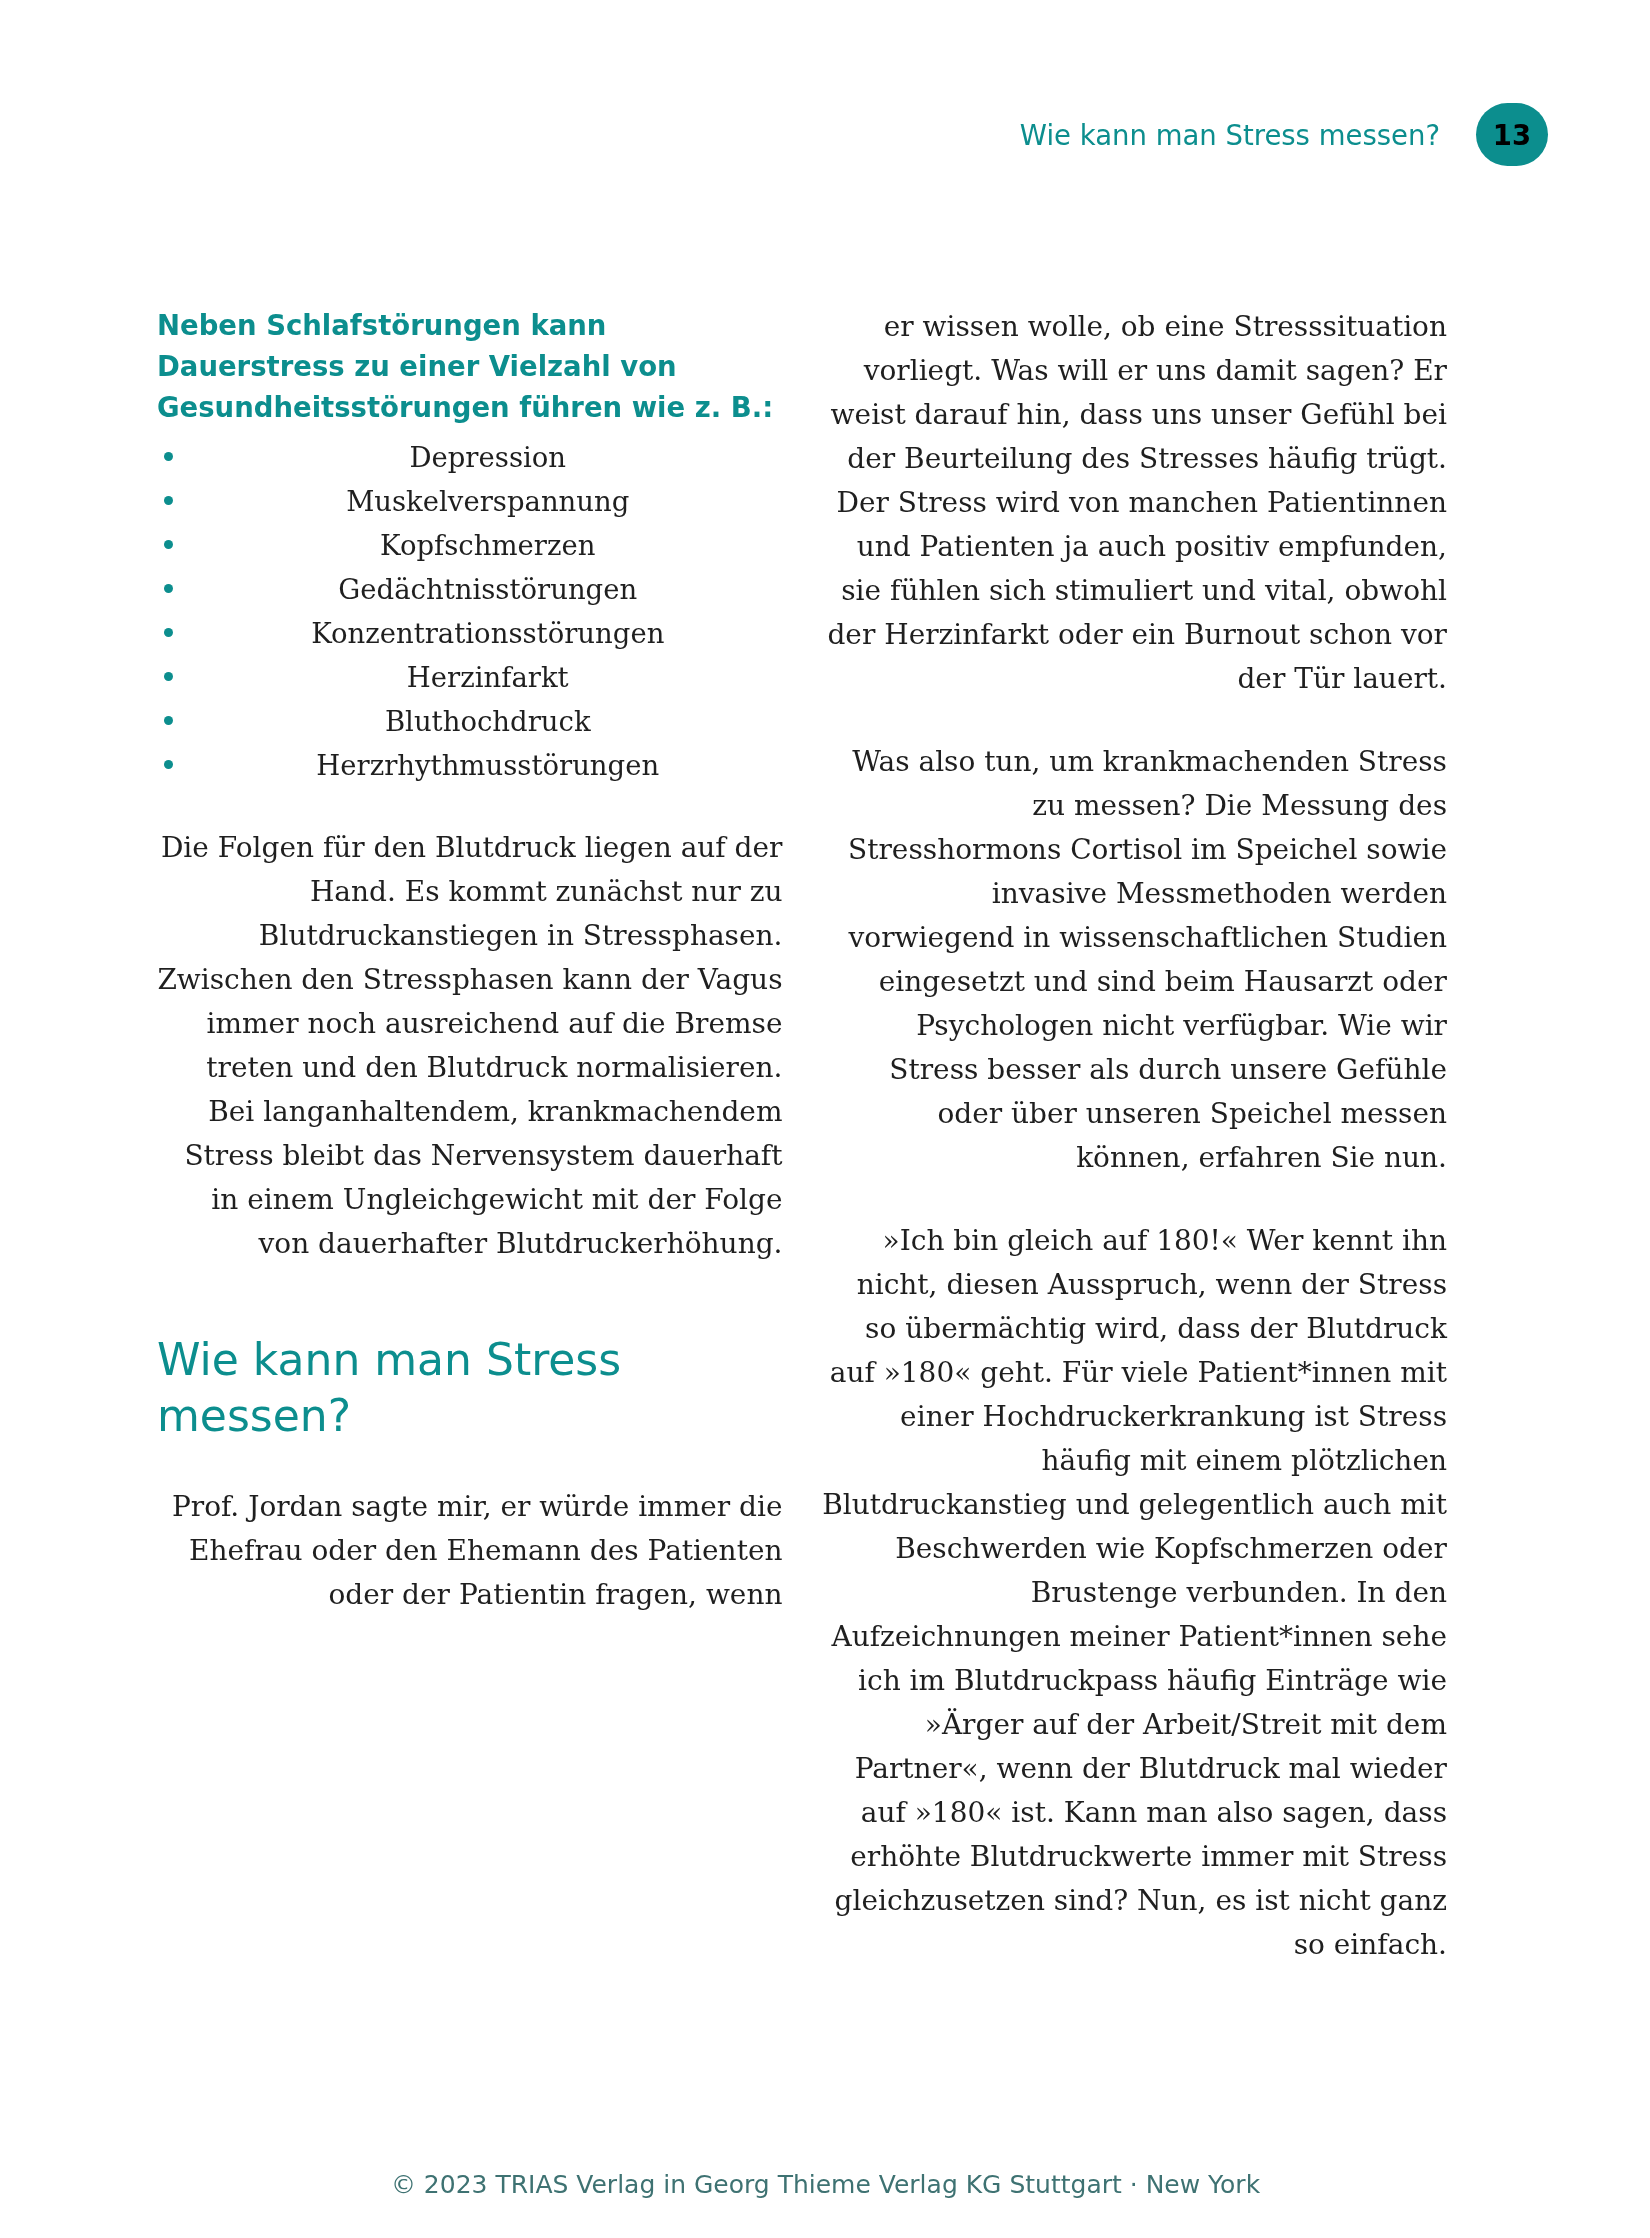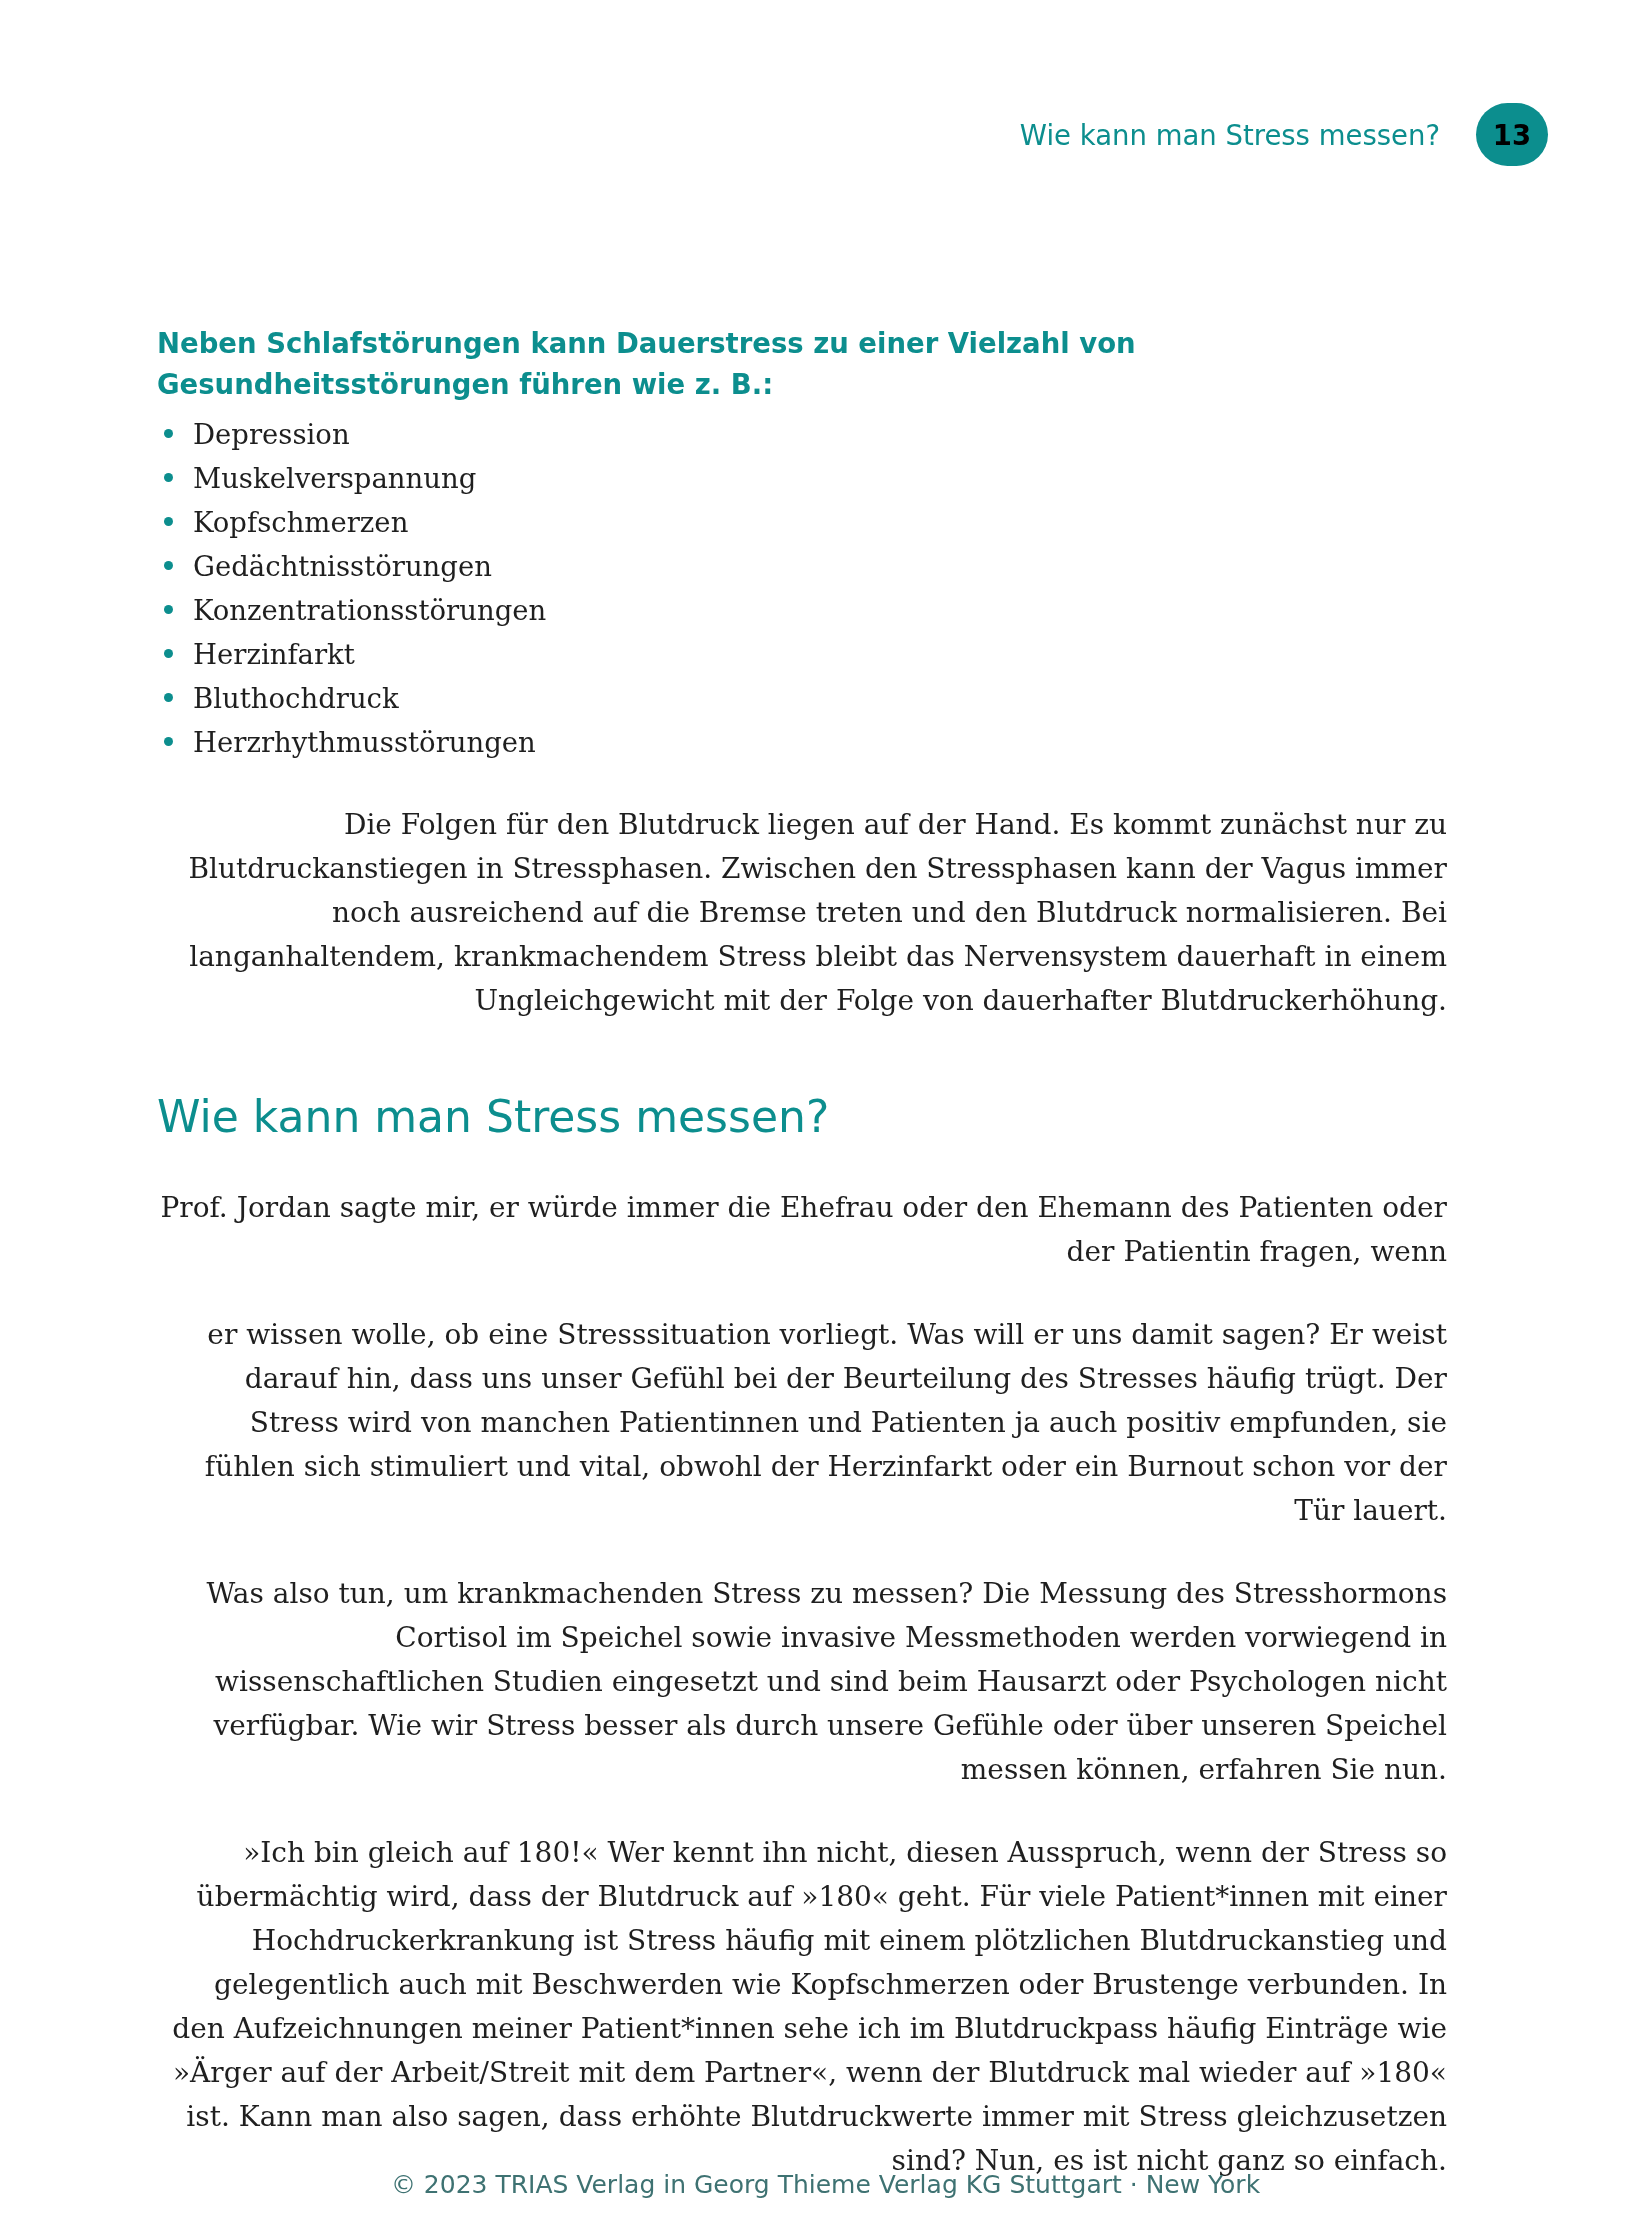--- a/index.html
+++ b/index.html
@@ -40,25 +40,24 @@
     font-family:"DejaVu Sans","Liberation Sans",sans-serif;
     font-size:27.5px;
     font-weight:bold;
     display:flex;
     align-items:center;
     justify-content:center;
   }
   .content{
     position:absolute;
     left:157px;
-    top:323px;
+    top:305px;
     width:1290px;
     display:flex;
     gap:39px;
-    flex-direction:column;
   }
   .column{
     flex:1;
     min-width:0;
   }
   .body-par{
     font-size:28px;
     line-height:44px;
     margin:0 0 39px 0;
     text-align:right;
@@ -75,20 +74,21 @@
   }
   .bullet-list{
     list-style:none;
     margin:0 0 39px 0;
   }
   .bullet-list li{
     position:relative;
     padding-left:36px;
     font-size:27.5px;
     line-height:44px;
+    text-align:center;
   }
   .bullet-list li::before{
     content:"";
     position:absolute;
     left:6.9px;
     top:17px;
     width:9.6px;
     height:9.6px;
     border-radius:50%;
     background:var(--teal);

